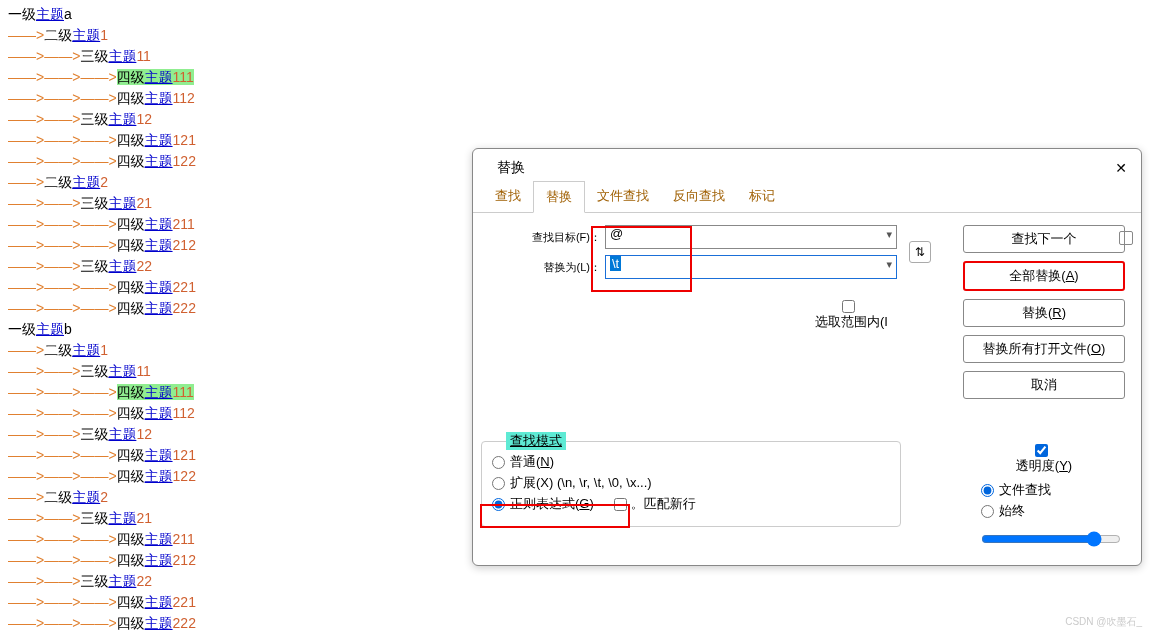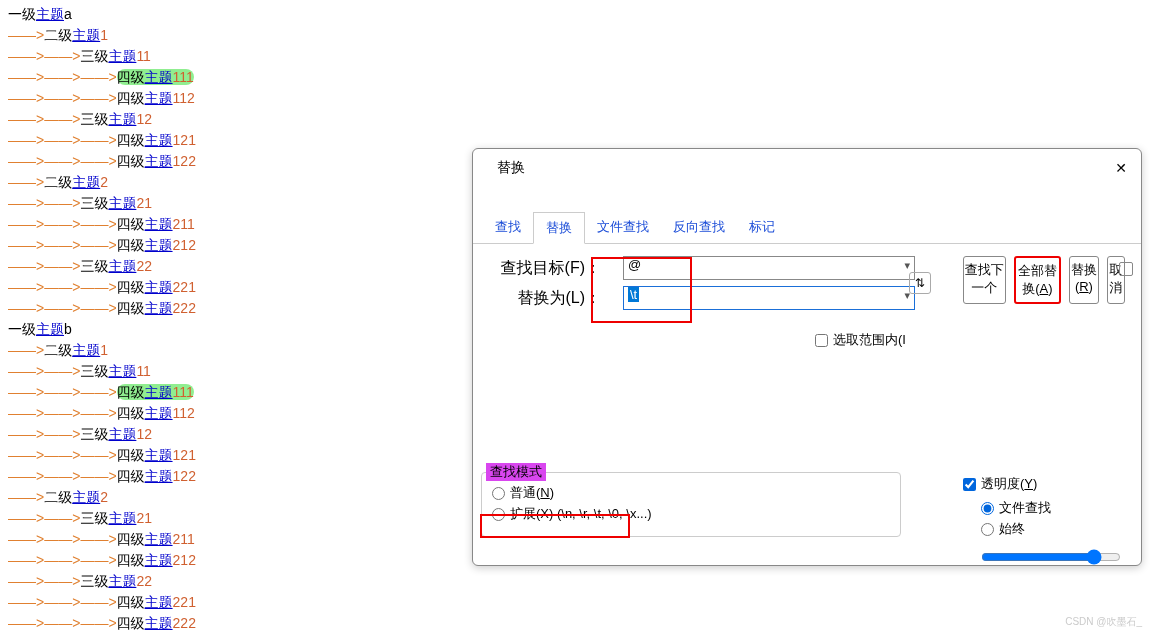--- a/index.html
+++ b/index.html
@@ -4,61 +4,61 @@
 <style>
 * { box-sizing: border-box; margin: 0; padding: 0; }
 body { font-family: "Microsoft YaHei", Arial, sans-serif; font-size: 14px; background: #fff; position: relative; width: 1152px; height: 635px; overflow: hidden; }
 
 .editor { padding: 4px 8px; line-height: 1.5; }
 .line { white-space: nowrap; }
 .arrow { color: #e08030; }
 .plain { color: #000; }
 .zhuti { color: #0000cc; text-decoration: underline; }
 .num { color: #d06030; }
-.hl { background: #90ee90; border-radius: 8px; }
+.hl { background: #90ee90; }
 
 .dialog {
   position: absolute; left: 472px; top: 148px; width: 670px; height: 418px;
   background: #fff; border: 1px solid #888; border-radius: 6px; box-shadow: 0 2px 8px rgba(0,0,0,0.2);
 }
 .dlg-title { display: flex; align-items: center; justify-content: space-between; padding: 10px 14px 4px 24px; }
 .dlg-title span { font-size: 14px; }
 .close-x { cursor: pointer; font-size: 18px; }
 
 .tabs { display: flex; border-bottom: 1px solid #ccc; padding: 0 10px; }
-.tab { padding: 6px 12px; cursor: pointer; color: #1d4ed8; font-size: 13px; margin-top: 31px; }
+.tab { padding: 6px 12px; cursor: pointer; color: #a16207; font-size: 13px; }
 .tab.active { border: 1px solid #ccc; border-bottom: 1px solid #fff; margin-bottom: -1px; background: #fff; }
 
 .dlg-body { padding: 12px 16px; position: relative; height: 340px; }
 .form-row { display: flex; align-items: center; margin-bottom: 6px; }
-.form-row label { width: 112px; text-align: right; margin-right: 22px; font-size: 16px; }
+.form-row label { width: 112px; text-align: right; margin-right: 4px; font-size: 11px; }
 .form-row .combo { width: 292px; height: 24px; border: 1px solid #888; padding: 0 20px 0 4px; font-size: 13px; position: relative; background: #fff; }
 .combo .drop { position: absolute; right: 4px; top: 2px; font-size: 11px; color: #555; }
 .combo .sel { background: #0078d7; color: #fff; padding: 0 2px; }
 
 .redbox1 { position: absolute; border: 2px solid #e00; left: 118px; top: 13px; width: 101px; height: 66px; pointer-events: none; }
 
 .swap-btn { position: absolute; left: 436px; top: 28px; width: 22px; height: 22px; border: 1px solid #aaa; border-radius: 3px; display: flex; align-items: center; justify-content: center; cursor: pointer; font-size: 12px; }
 
-.right-col { position: absolute; right: 16px; top: 12px; width: 162px; display: flex; flex-direction: row; gap: 8px; }
+.right-col { position: absolute; right: 16px; top: 12px; width: 162px; display: flex; flex-direction: column; gap: 8px; }
 .btn { border: 1px solid #888; border-radius: 3px; padding: 4px 0; text-align: center; font-size: 13px; cursor: pointer; background: #fff; }
 .btn.red-outline { border: 2px solid #e00; }
 .small-chk { position: absolute; left: 646px; top: 18px; width: 14px; height: 14px; border: 1px solid #888; border-radius: 2px; }
 
-.chk-row { display: flex; align-items: center; margin: 3px 0; font-size: 13px; }
+.chk-row { display: flex; align-items: center; margin: 3px 0; font-size: 13px; flex-direction: column; }
 .chk-row input { margin-right: 5px; }
 .chk-area { position: absolute; left: 342px; top: 84px; }
 .chk-area .chk-row { justify-content: flex-start; }
 
 .options { position: absolute; left: 8px; top: 128px; font-size: 13px; }
 .options .chk-row input[type=checkbox] { width: 14px; height: 14px; }
 .checked-blue { accent-color: #0066dd; }
 
 .fieldset { position: absolute; left: 8px; top: 228px; border: 1px solid #ccc; border-radius: 4px; padding: 8px 10px 10px 10px; width: 420px; font-size: 13px; }
-.fieldset .legend { position: absolute; top: -10px; left: 4px; background: #d946ef; padding: 0 4px; }
+.fieldset .legend { position: absolute; top: -10px; left: 24px; background: #5eead4; padding: 0 4px; text-decoration: underline; }
 .radio-row { display: flex; align-items: center; margin: 3px 0; }
 .radio-row input { margin-right: 5px; }
 .redbox2 { position: absolute; border: 2px solid #e00; left: -2px; bottom: -2px; width: 150px; height: 24px; pointer-events: none; }
 .inline-chk { display: inline-flex; align-items: center; margin-left: 20px; }
 
 .transparency { position: absolute; right: 16px; top: 228px; width: 162px; font-size: 13px; }
 .transparency .chk-row input { accent-color: #0066dd; }
 .trans-opts { margin-left: 18px; margin-top: 6px; }
 .slider { width: 140px; margin-top: 8px; margin-left: 18px; }
 .u { text-decoration: underline; }
@@ -135,35 +135,44 @@
       <label class="chk-row">
         <input type="checkbox" style="">
           <span>选取范围内(I</span>
       </label>
     </div>
 
     <div class="right-col">
       <div class="btn">查找下一个</div>
       <div class="btn red-outline"><span>全部替换(<span class="u">A</span>)</span></div>
       <div class="btn"><span>替换(<span class="u">R</span>)</span></div>
+      <div class="btn"><span>替换所有打开文件(<span class="u">O</span>)</span></div>
       <div class="btn">取消</div>
     </div>
     <div class="small-chk"></div>
 
 
     <div class="fieldset">
       <div class="legend">查找模式</div>
       <label class="radio-row">
           <input type="radio" name="mode" style="">
           <span>普通(<span class="u">N</span>)</span>
         </label>
       <label class="radio-row">
           <input type="radio" name="mode" style="">
           <span>扩展(X) (\n, \r, \t, \0, \x...)</span>
         </label>
+      <label class="radio-row">
+        <input type="radio" name="mode" checked="" class="checked-blue" style="">
+        <span>正则表达式(<span class="u">G</span>)</span>
+        <span class="inline-chk">
+            <input type="checkbox" style="margin-right: 4px;">
+            <span>。匹配新行</span>
+          </span>
+      </label>
       <div class="redbox2"></div>
     </div>
 
     <div class="transparency">
       <label class="chk-row">
           <input type="checkbox" checked="" class="checked-blue" style="">
           <span>透明度(<span class="u">Y</span>)</span>
         </label>
       <div class="trans-opts">
         <label class="radio-row">

